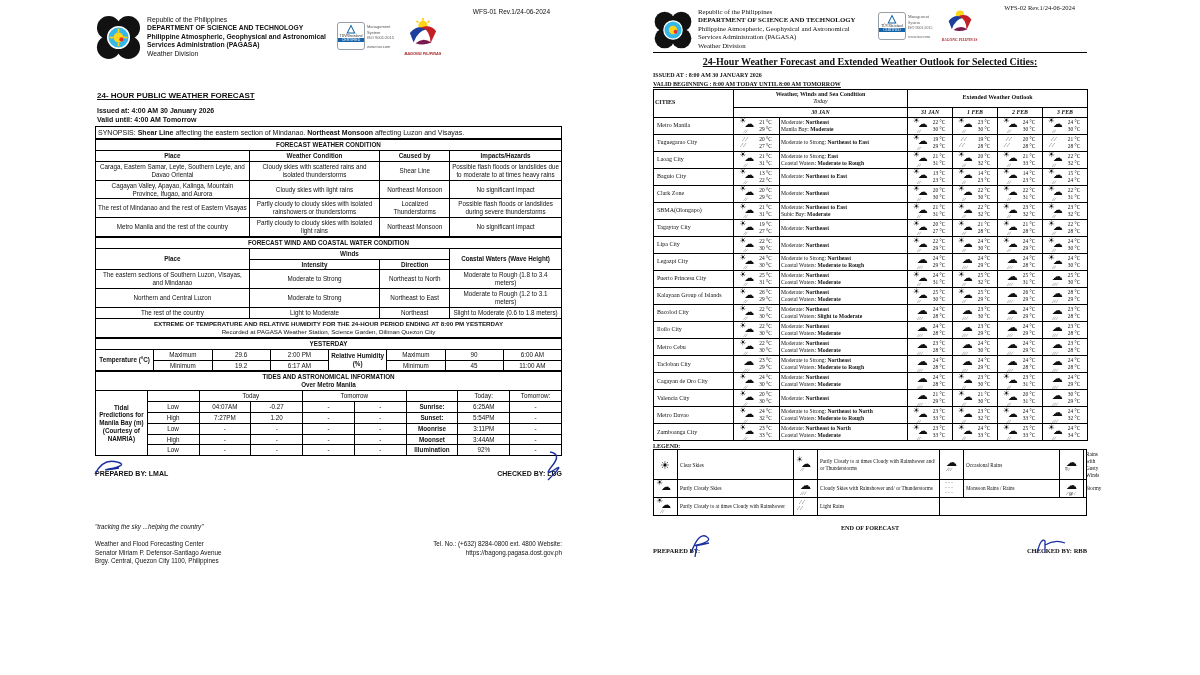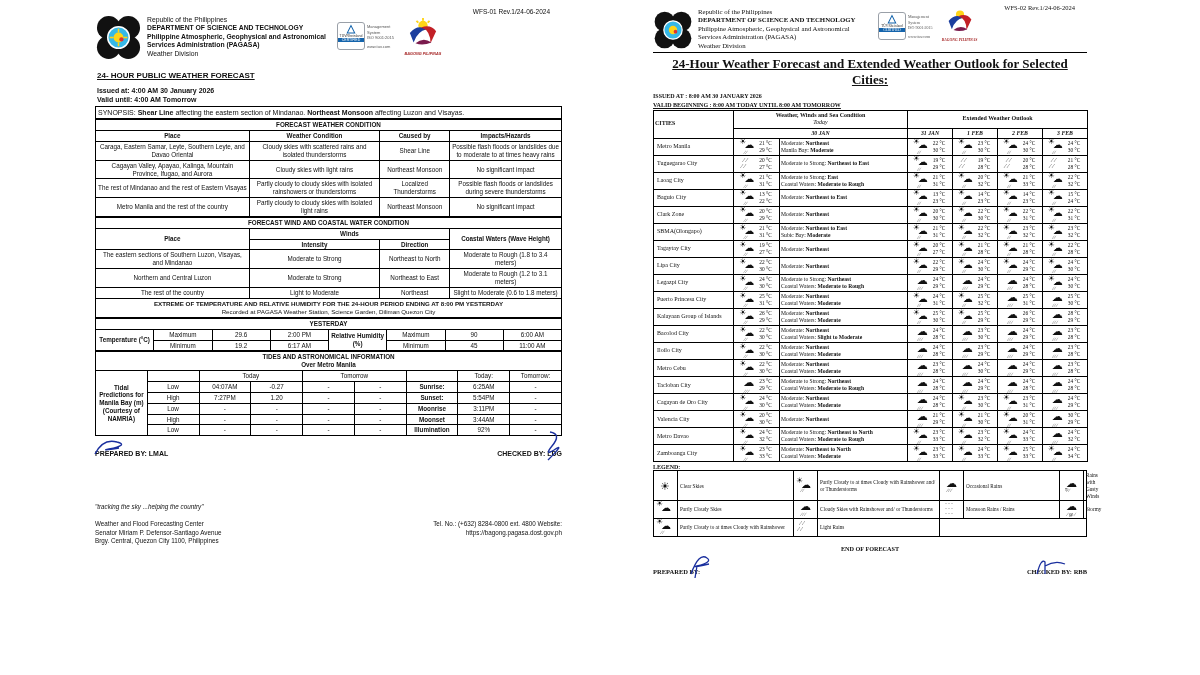--- a/index.html
+++ b/index.html
@@ -18,37 +18,37 @@
   .tuv{display:flex;margin-top:14px;flex:none;}
   .tuv-box{width:26px;height:26px;border:1px solid #9aa0a8;border-radius:3px;background:#fff;
            display:flex;flex-direction:column;align-items:center;font-size:5px;overflow:hidden;}
   .tuv-tri{color:#1464ac;font-size:11px;line-height:11px;font-weight:bold;}
   .tuv-name{font-size:3.5px;color:#333;}
   .tuv-cert{background:#1464ac;color:#fff;font-size:3.5px;width:100%;text-align:center;}
   .tuv-txt{font-size:4px;color:#555;margin-left:2px;line-height:1.4;margin-top:2px;}
   .bp{width:46px;text-align:center;margin-left:6px;flex:none;margin-top:10px;}
   .bp-label{font-size:3.8px;font-weight:bold;color:#a21c1c;font-style:italic;}
   
-  .doc-title{font-size:8px;font-weight:bold;text-decoration:underline;margin:10px 0 6px 2px;}
+  .doc-title{font-size:8px;font-weight:bold;text-decoration:underline;margin:30px 0 6px 2px;}
   .issue{font-size:7px;font-weight:bold;line-height:1.3;margin-left:2px;}
   .synopsis{border:1px solid #000;font-size:7px;padding:1px 2px;margin-top:2px;line-height:1.3;}
   table.t{border-collapse:collapse;width:100%;table-layout:fixed;}
   table.t td{border:1px solid #000;font-size:6.3px;padding:1px 2px;text-align:center;vertical-align:middle;line-height:1.25;}
   td.sect{font-weight:bold;font-size:6.8px;}
   td.colh{font-weight:bold;}
   .extreme{border:1px solid #000;border-top:none;font-size:6.2px;text-align:center;padding:1px 0;line-height:1.3;}
   .extreme .b{font-weight:bold;}
   .sigrow{display:flex;justify-content:space-between;margin-top:14px;font-size:7px;font-weight:bold;align-items:center;}
   .sig{position:relative;}
   .sig svg{position:absolute;top:-14px;left:-6px;}
   .tagline{font-size:6.3px;font-style:italic;margin-top:46px;}
   .footer{display:flex;justify-content:space-between;font-size:6.3px;line-height:1.35;margin-top:10px;}
   .footer .r{text-align:right;}
   
-  .rtitle{font-size:13px;font-weight:bold;text-align:center;text-decoration:underline;margin:3px 0 4px 0;}
+  .rtitle{font-size:10px;font-weight:bold;text-align:center;text-decoration:underline;margin:3px 0 4px 0;}
   .rhr{border-top:1.5px solid #000;margin-top:2px;}
   .rissued{font-size:6px;font-weight:bold;line-height:1.35;}
   .rissued .u{text-decoration:underline;}
   table.ct{border-collapse:collapse;width:100%;table-layout:fixed;margin-top:1px;}
   table.ct td{border:1px solid #000;font-size:5.6px;padding:1px;vertical-align:middle;line-height:1.25;}
   table.ct td.city{text-align:left;padding-left:3px;font-size:6px;}
   table.ct td.h{text-align:center;font-weight:bold;font-size:6px;}
   table.ct td.hd{text-align:center;font-weight:bold;font-style:italic;font-size:5.8px;}
   .tcell{display:flex;align-items:center;justify-content:center;gap:3px;}
   .temps{text-align:left;font-size:5.4px;line-height:1.3;}

